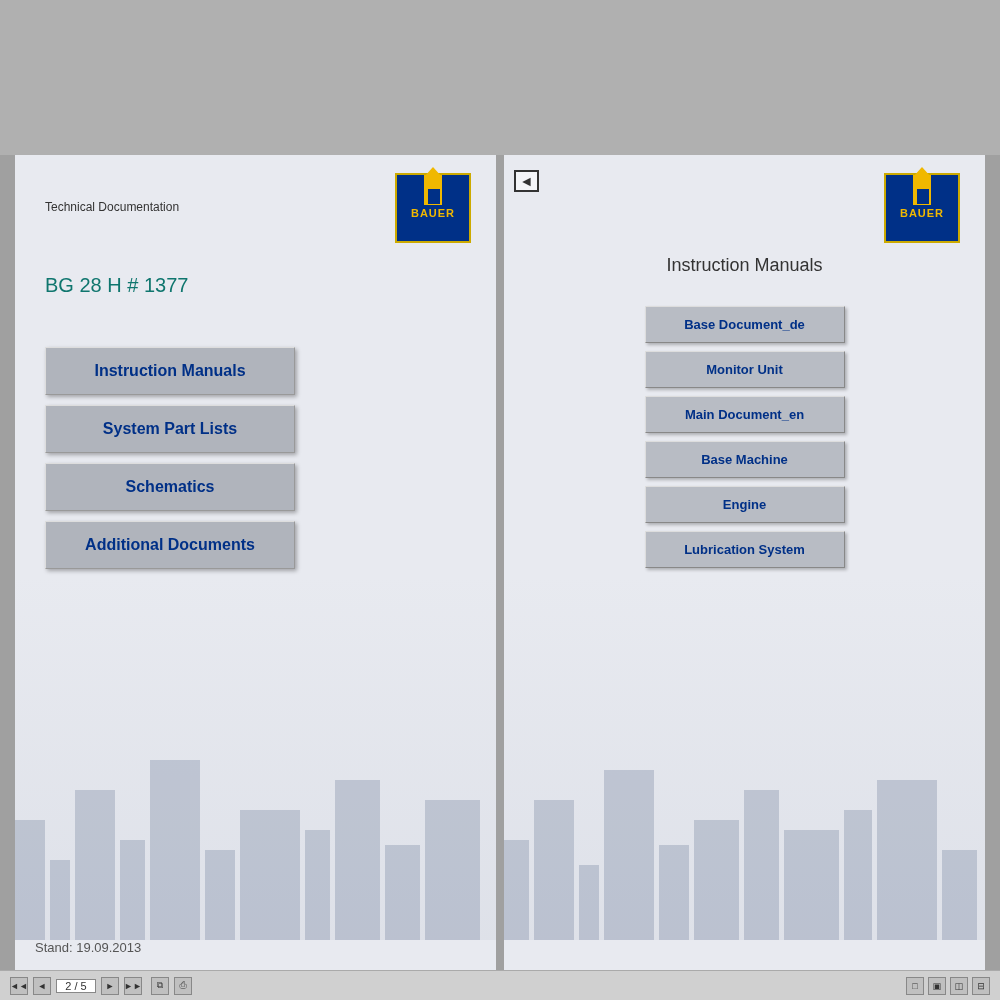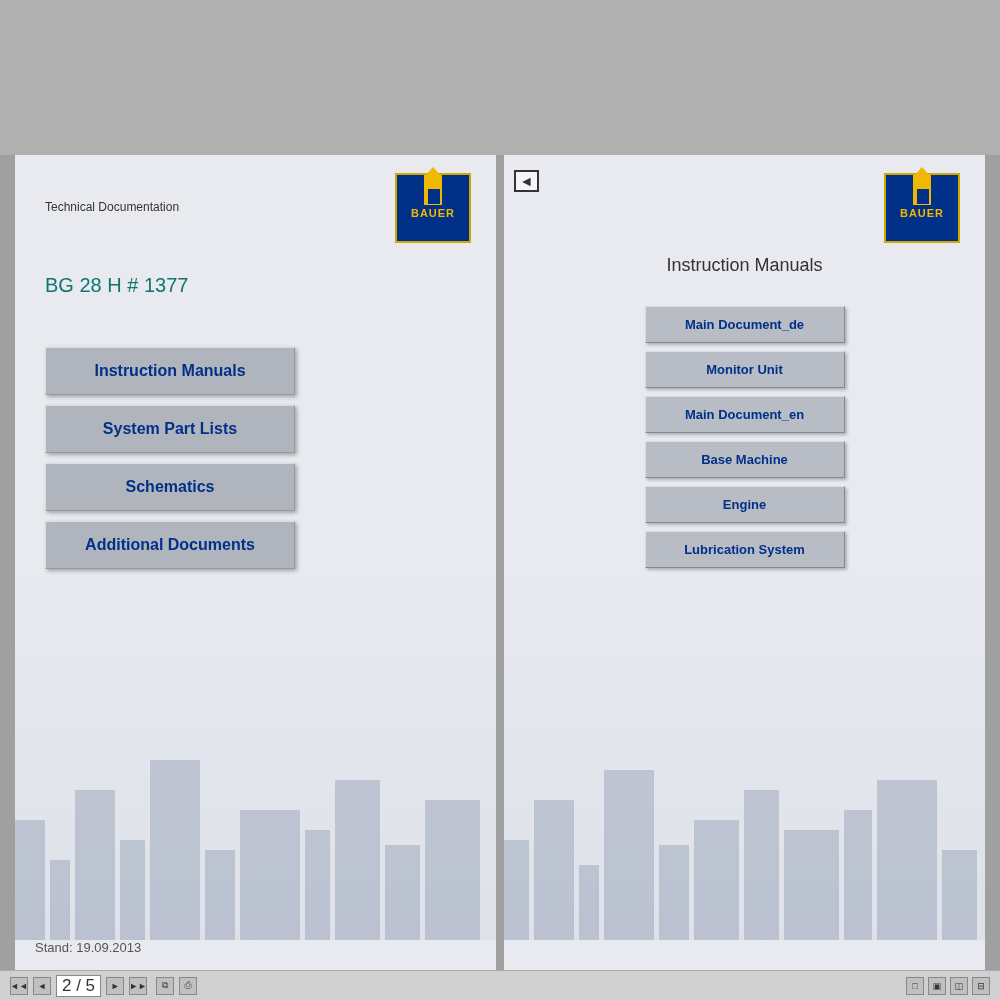--- a/index.html
+++ b/index.html
@@ -217,21 +217,21 @@
       border: 1px solid #888;
       display: flex;
       align-items: center;
       justify-content: center;
       font-size: 9px;
       cursor: pointer;
       color: #333;
     }
 
     .page-indicator {
-      font-size: 17px;
+      font-size: 11px;
       color: #333;
       padding: 0 5px;
       border: 1px solid #888;
       background: white;
       min-width: 40px;
       text-align: center;
     }
 
     .toolbar-icons-right {
       margin-left: auto;
@@ -354,21 +354,21 @@
         </div>
 
         <div class="bauer-logo">
           <div class="bauer-logo-tower"></div>
           <span class="bauer-text">BAUER</span>
         </div>
 
         <div class="right-page-title">Instruction Manuals</div>
 
         <div class="doc-buttons">
-          <button class="doc-button">Main Document_de</button>
+          <button class="doc-button">Base Document_de</button>
           <button class="doc-button">Monitor Unit</button>
           <button class="doc-button">Main Document_en</button>
           <button class="doc-button">Base Machine</button>
           <button class="doc-button">Engine</button>
           <button class="doc-button">Lubrication System</button>
         </div>
       </div>
     </div>
   </div>
 

